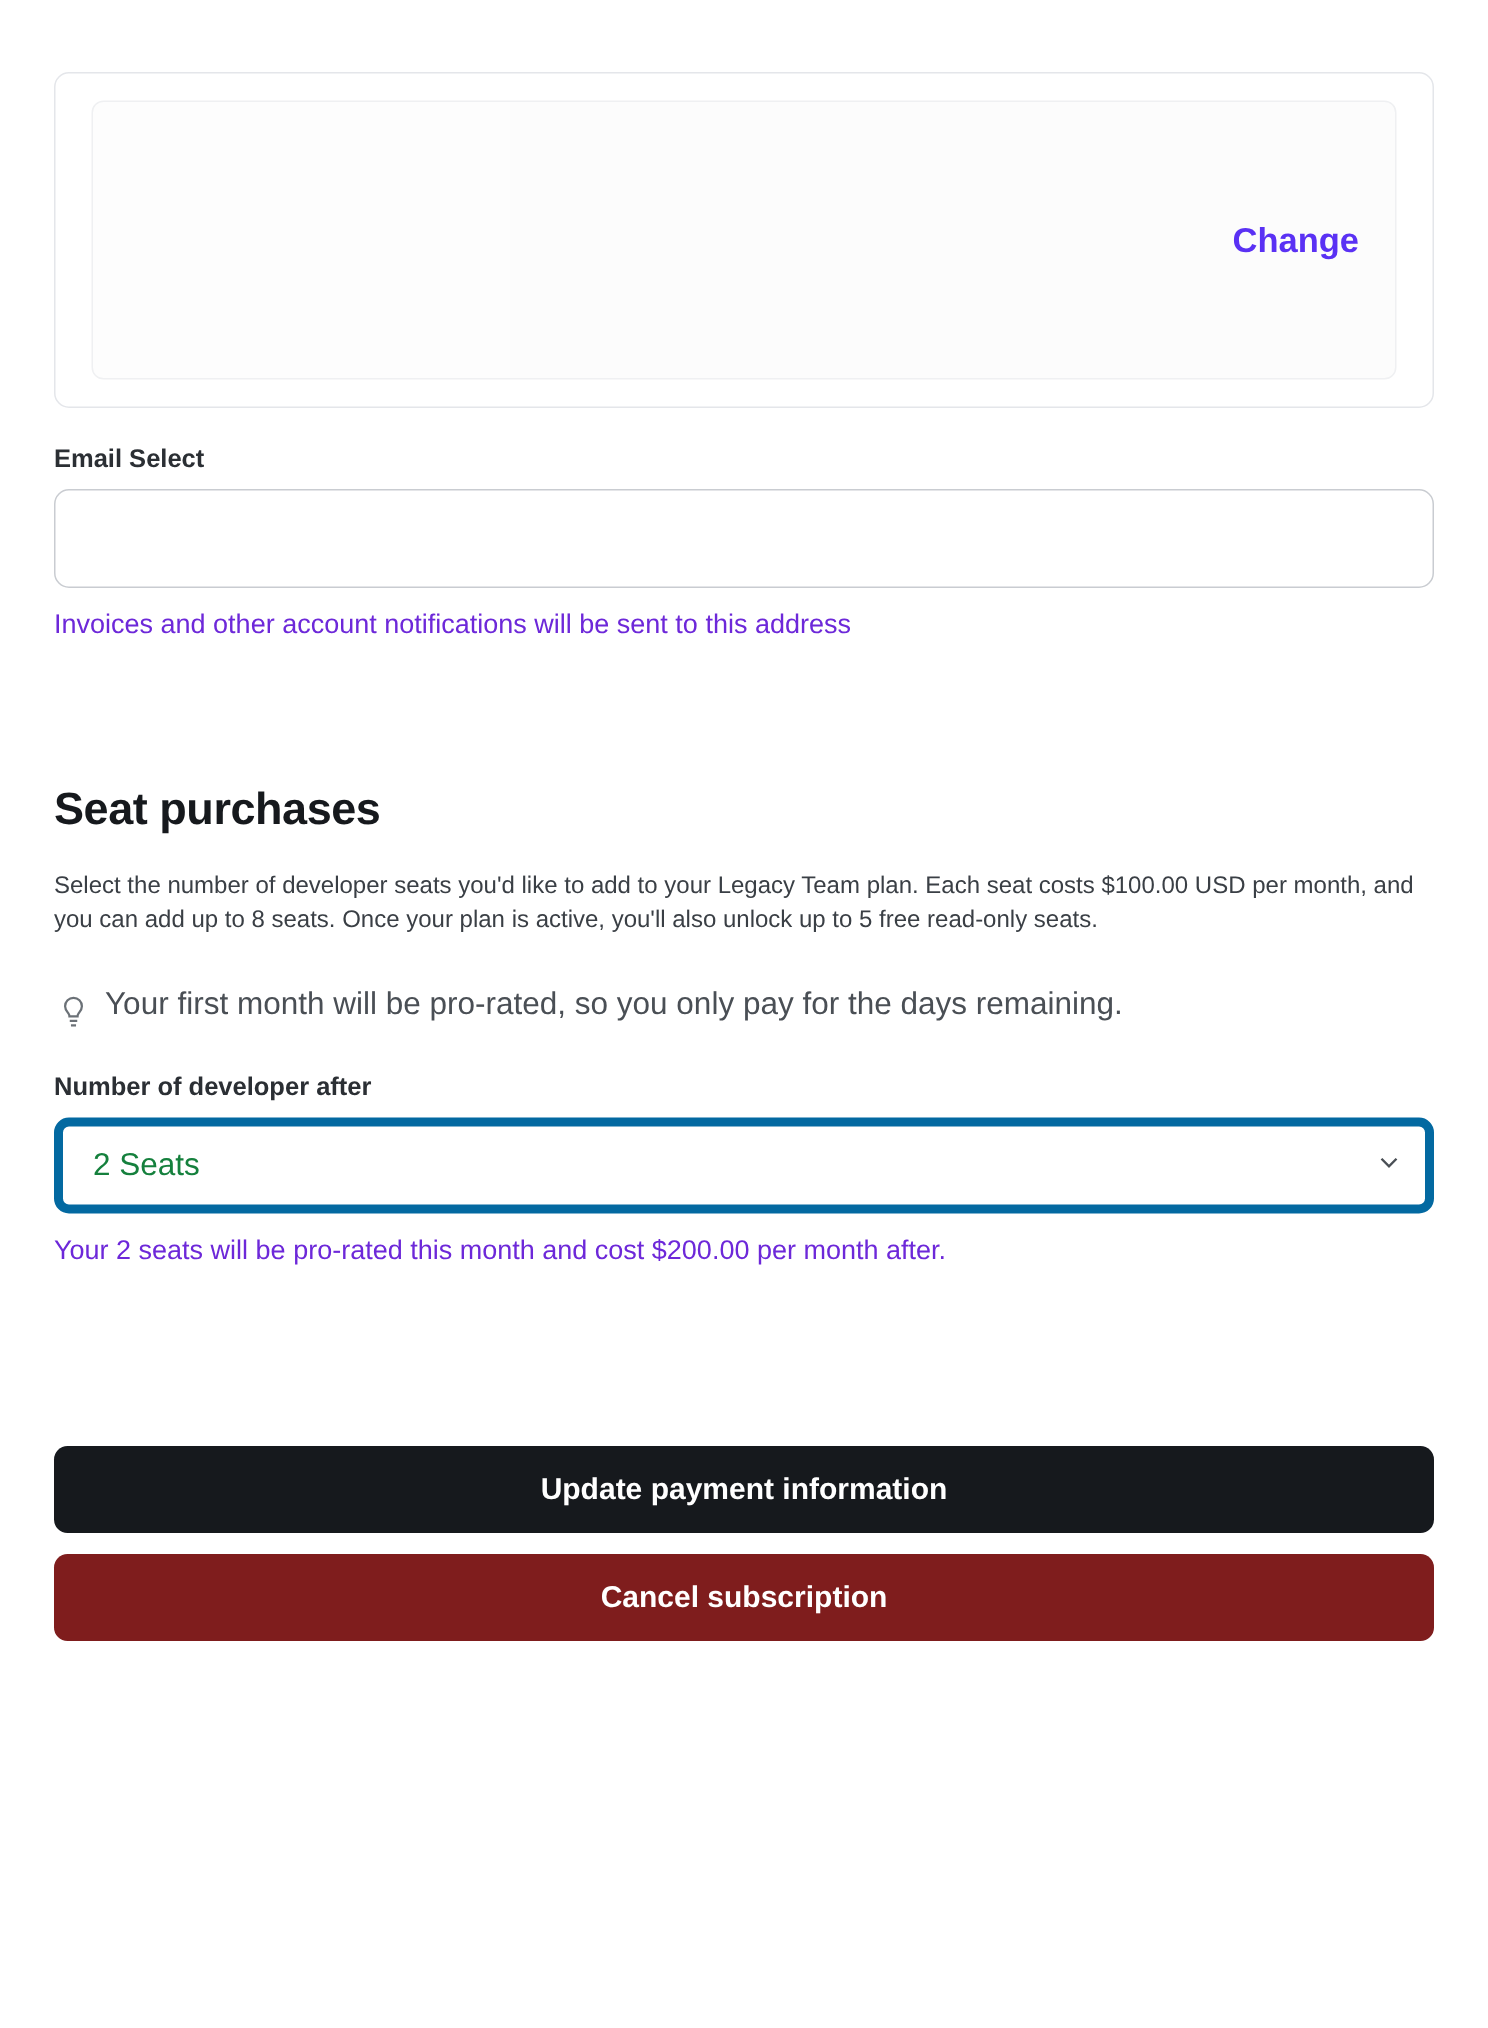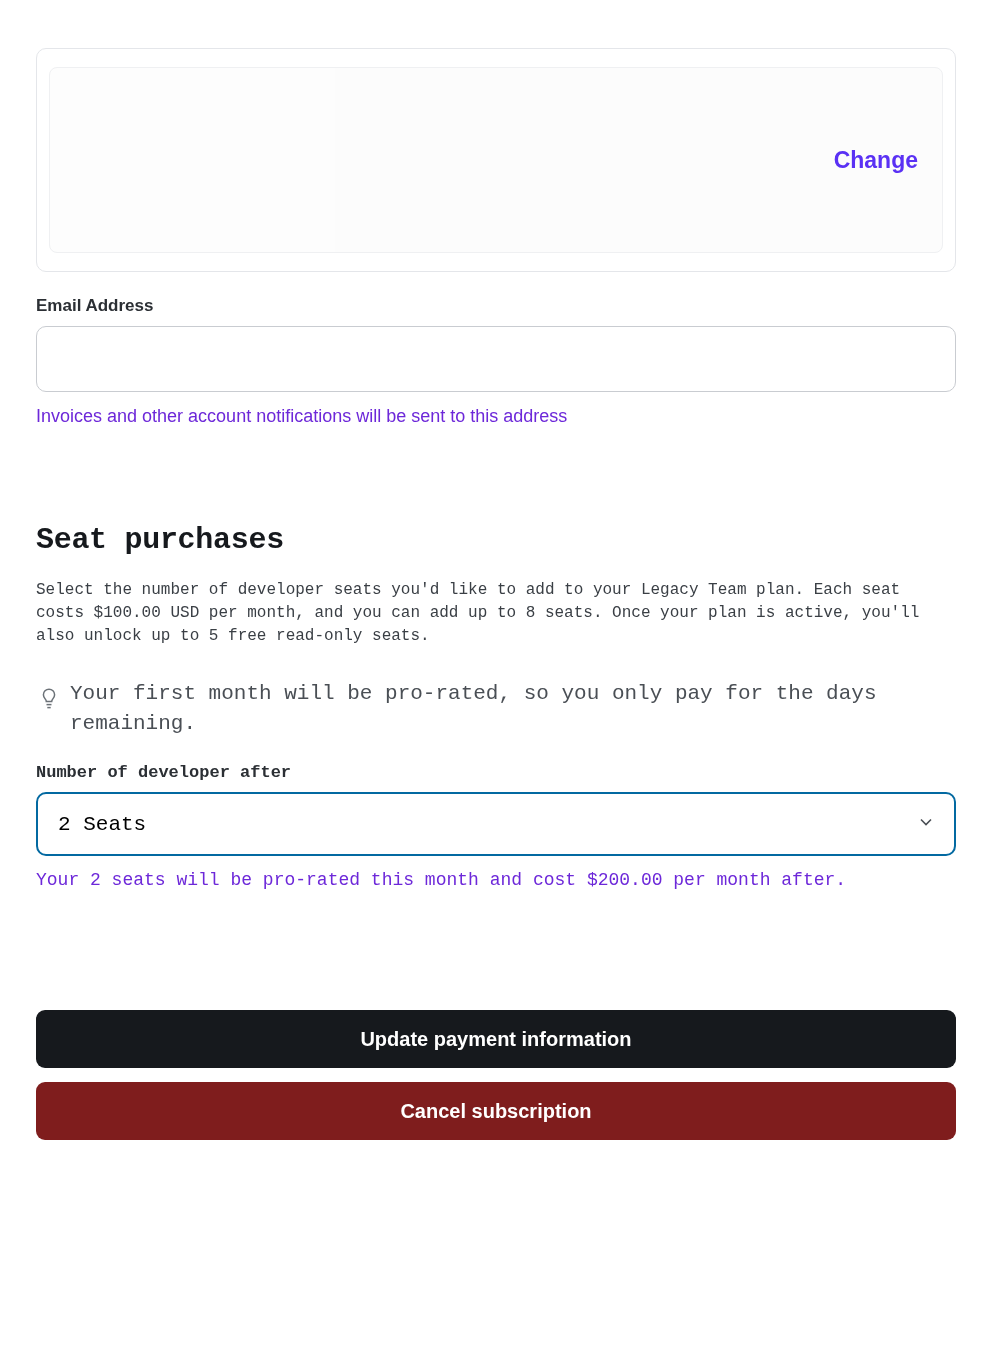--- a/index.html
+++ b/index.html
@@ -25,21 +25,21 @@
     letter-spacing: -0.3px;
     margin: 8px 0 0 0;
     color: #16191d;
   }
 
   
   .address-card {
     margin-top: 32px;
     border: 1px solid #e4e6ea;
     border-radius: 10px;
-    padding: 18px 12px;
+    padding: 18px 24px;
     background: #ffffff;
   }
   .address-inner {
     border: 1px solid #eff0f2;
     border-radius: 8px;
     height: 186px;
     background: linear-gradient(to right, #fdfdfd 0%, #fdfdfd 32%, #fcfcfc 32%, #fcfcfc 100%);
     position: relative;
     display: flex;
     align-items: center;
@@ -74,21 +74,21 @@
     outline: none;
   }
   .text-input::placeholder { color: #b9bdc2; }
   .help-text {
     font-size: 18px;
     color: #6d28d9;
     margin-top: 14px;
   }
 
   
-  .seat-section { margin-top: 96px; font-family: Liberation Mono, monospace; }
+  .seat-section { margin-top: 96px; }
   .seat-desc {
     font-size: 16px;
     line-height: 1.45;
     color: #3a3f45;
     margin: 22px 0 0 0;
     max-width: 910px;
   }
   .tip-row {
     display: flex;
     align-items: flex-start;
@@ -112,28 +112,28 @@
     color: #4a4f55;
   }
 
   .select-wrap {
     position: relative;
     width: 100%;
   }
   .select-box {
     width: 100%;
     height: 64px;
-    border: 2px solid #0369a1;
+    border: 6px solid #0369a1;
     border-radius: 10px;
     background: #fff;
     display: flex;
     align-items: center;
     padding: 0 20px;
     font-size: 21px;
-    color: #000000;
+    color: #15803d;
     cursor: pointer;
   }
   .chevron {
     position: absolute;
     right: 20px;
     top: 50%;
     transform: translateY(-50%);
     color: #4a4f55;
     pointer-events: none;
   }
@@ -167,21 +167,21 @@
 <div class="page">
 
 
   <div class="address-card">
     <div class="address-inner">
       <span></span>
       <a class="change-link" href="#">Change</a>
     </div>
   </div>
 
-  <div class="field-label">Email Address</div>
+  <div class="field-label">Email Select</div>
   <input class="text-input" type="text" value="" style="">
   <div class="help-text">Invoices and other account notifications will be sent to this address</div>
 
   <div class="seat-section">
     <h2 class="section-title">Seat purchases</h2>
 
     <p class="seat-desc">Select the number of developer seats you'd like to add to your Legacy Team plan. Each seat costs $100.00 USD per month, and you can add up to 8 seats. Once your plan is active, you'll also unlock up to 5 free read-only seats.</p>
 
     <div class="tip-row">
       <span class="tip-icon">

